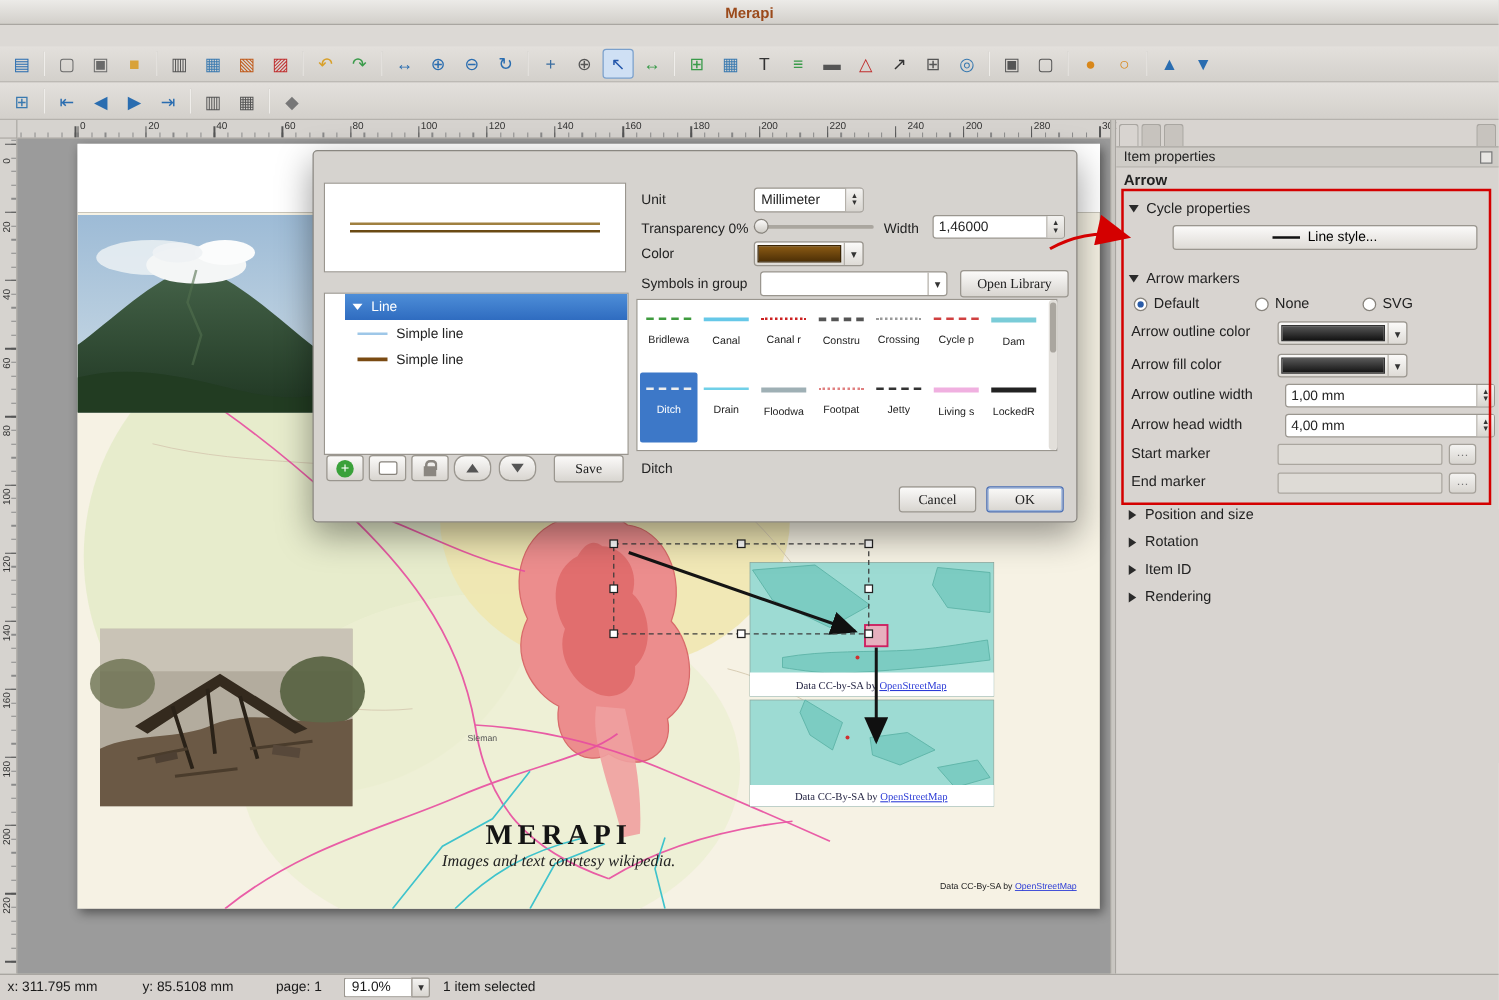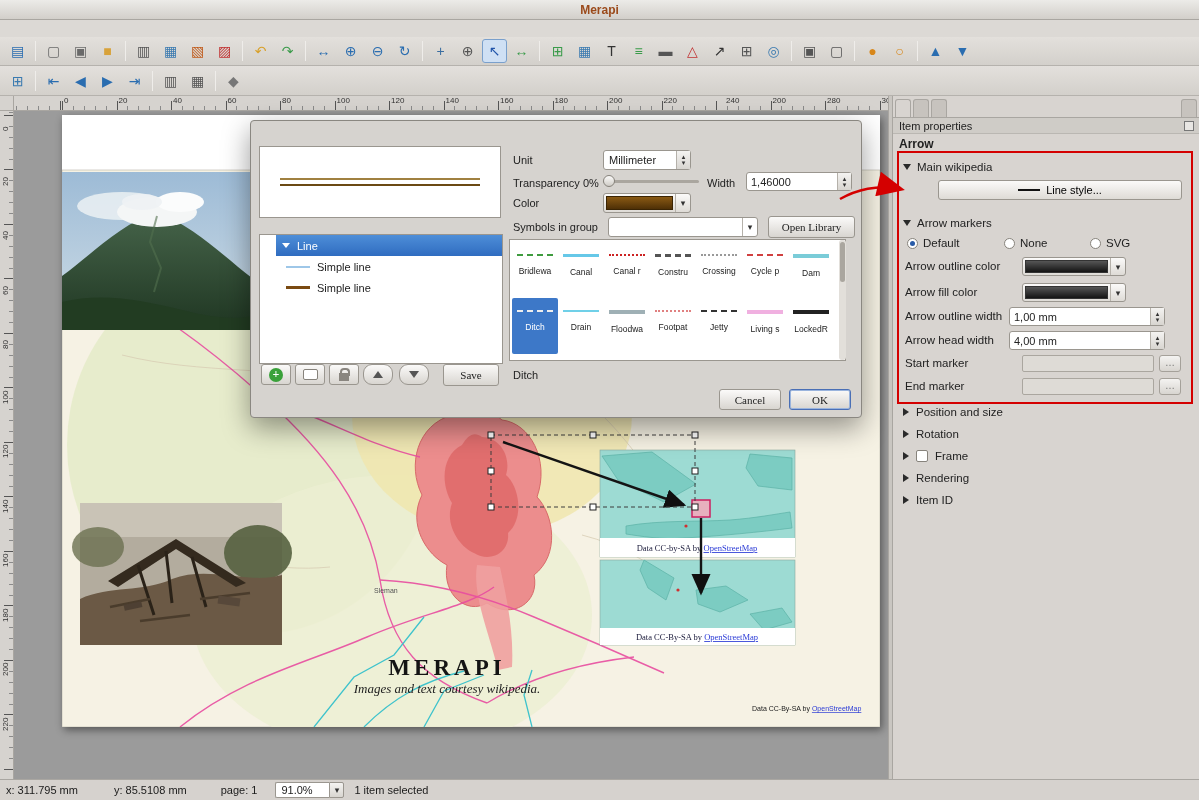--- a/index.html
+++ b/index.html
@@ -80,21 +80,21 @@
   .radio-opt.selected .radio::after { content:""; position:absolute; left:2px; top:2px; width:5px; height:5px;
     border-radius:50%; background:#2a5ca8; }
   .ro-default { width:97px;text-align:center; } .ro-none { width:86px; }
   .prow { position:absolute; left:0; right:0; height:22px; }
   .plabel { position:absolute; left:12px; top:4px; font-size:11.5px; white-space:nowrap; }
   .color-btn { position:absolute; left:129px; top:1px; width:104px; height:19px; border:1px solid #9a968f;
     border-radius:3px; background:linear-gradient(#fbfaf9,#dedbd6); display:flex; }
   .cswatch { flex:1; margin:2px; background:linear-gradient(#565656,#141414); border:1px solid #333; }
   .carrow { width:15px; border-left:1px solid #b5b1aa; display:flex; align-items:center; justify-content:center; }
   .carrow::after { content:"▾"; font-size:9px; color:#333; }
-  .spin { position:absolute; left:116px; top:1px; width:156px; height:19px; border:1px solid #9a968f;
+  .spin { position:absolute; left:135px; top:1px; width:168px; height:19px; border:1px solid #9a968f;
     border-radius:3px; background:#fff; display:flex; }
   .spin .sval { flex:1; padding:3px 4px; font-size:11px; }
   .spin-btns { width:14px; border-left:1px solid #b5b1aa; background:linear-gradient(#f4f3f1,#d8d5d0);
     display:flex; flex-direction:column; align-items:center; justify-content:center; }
   .spin-btns::before { content:"▴"; font-size:7px; line-height:6px; color:#333; }
   .spin-btns::after { content:"▾"; font-size:7px; line-height:6px; color:#333; }
   .marker-field { position:absolute; left:129px; top:2px; width:132px; height:17px; background:#dedbd6;
     border:1px solid #aaa69f; border-radius:2px; }
   .dots-btn { position:absolute; left:266px; top:2px; width:22px; height:17px; background:linear-gradient(#f4f3f1,#d8d5d0);
     border:1px solid #a5a19a; border-radius:3px; color:#777; font-size:10px; line-height:14px; text-align:center; }
@@ -531,21 +531,21 @@
     </div>
   <div class="panel-title-row">
     <span>Item properties</span>
     <span class="detach"></span>
   </div>
   <div class="item-type">Arrow</div>
 
   <div class="panel-body">
     <div class="sec-header" style="top:62px">
       <span class="tri down"></span>
-      <span>Main wikipedia</span>
+      <span>Cycle properties</span>
     </div>
     <button class="line-style-btn" style="top:84px">
       <span class="line-glyph"></span>
       <span>Line style...</span>
     </button>
 
     <div class="sec-header" style="top:118px">
       <span class="tri down"></span>
       <span>Arrow markers</span>
     </div>
@@ -609,34 +609,29 @@
     <div class="section-row">
           <span class="tri2"></span>
 
           <span>Position and size</span>
         </div>
         <div class="section-row">
           <span class="tri2"></span>
 
           <span>Rotation</span>
         </div>
-        <div class="section-row has-checkbox">
+        <div class="section-row">
           <span class="tri2"></span>
-          <span class="cb"></span>
-          <span>Frame</span>
+
+          <span>Item ID</span>
         </div>
         <div class="section-row">
           <span class="tri2"></span>
 
           <span>Rendering</span>
-        </div>
-        <div class="section-row">
-          <span class="tri2"></span>
-
-          <span>Item ID</span>
         </div>
       </div>
   </div>
 </div>
 
 <div class="dialog">
 
   <div class="dlg-preview">
     <div class="pline1"></div>
     <div class="pline2"></div>

